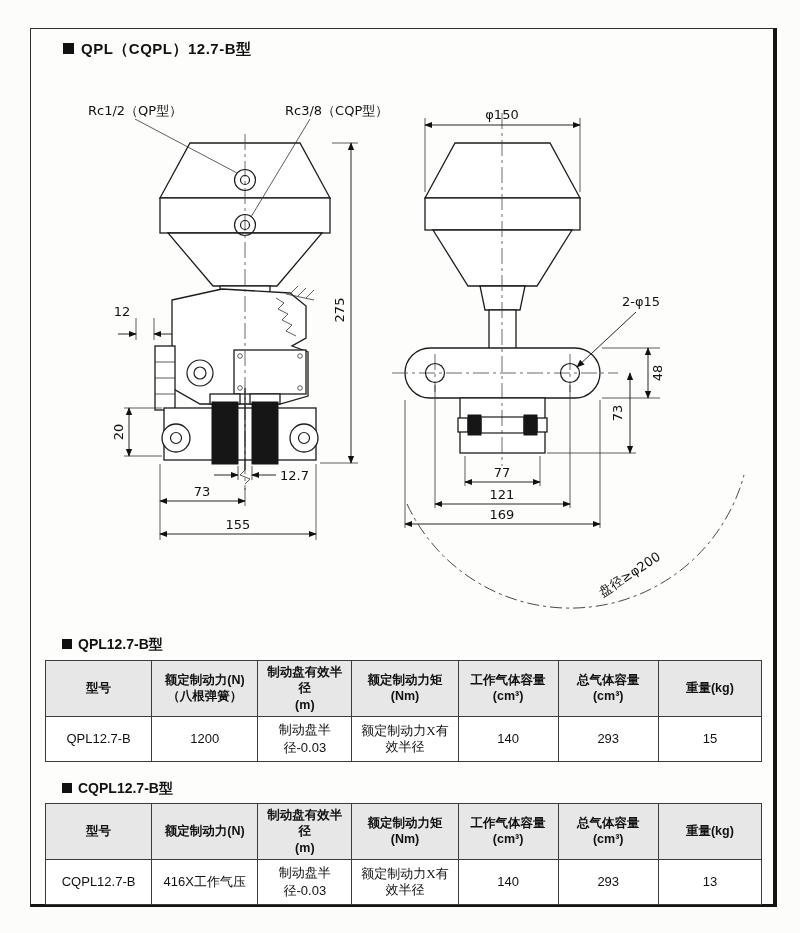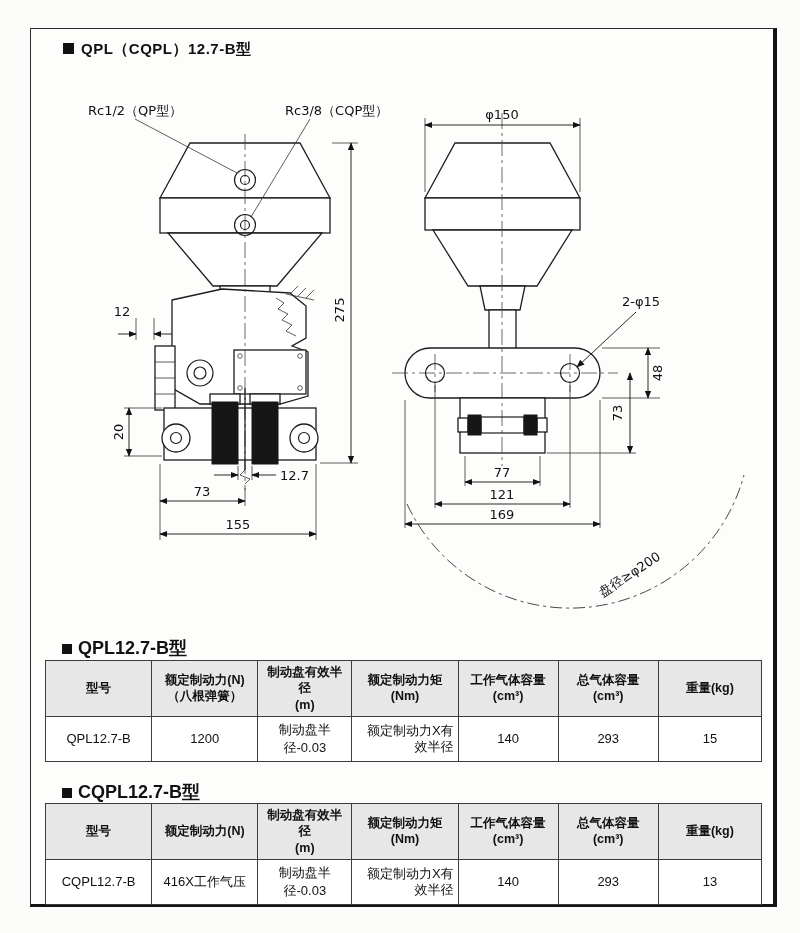--- a/index.html
+++ b/index.html
@@ -12,21 +12,21 @@
     position:absolute; left:30px; top:28px; width:742px; height:875px;
     border:1px solid #2e2e2e; border-right:4px solid #141414; border-bottom:3px solid #141414;
     background:#fdfdfc;
   }
   .page-title {
     position:absolute; left:63px; top:40px; font-size:15px; font-weight:bold; letter-spacing:0.5px;
   }
   .bullet {
     display:inline-block; width:11px; height:11px; background:#111; margin-right:7px;
   }
-  .tbl-title { position:absolute; left:62px; font-size:18px; font-weight:bold; }
+  .tbl-title { position:absolute; left:62px; font-size:14px; font-weight:bold; }
   .tbl-title .bullet { width:10px; height:10px; margin-right:6px; }
 
   .drawing { position:absolute; left:40px; top:88px; }
 
   svg .ol  { fill:#ffffff; stroke:#1c1c1c; stroke-width:1.3; }
   svg .det { fill:none; stroke:#1c1c1c; stroke-width:1.2; }
   svg .pad { fill:#161616; stroke:#161616; }
   svg .thin{ fill:none; stroke:#333; stroke-width:0.8; }
   svg .dim { fill:none; stroke:#111; stroke-width:0.9; }
   svg .cl  { fill:none; stroke:#444; stroke-width:0.8; stroke-dasharray:16 4 3 4; }
@@ -38,21 +38,21 @@
     font-size:13px;
   }
   table.spec th, table.spec td {
     border:1px solid #3c3c3c; text-align:center; vertical-align:middle; padding:3px 4px;
   }
   table.spec th {
     background:#e7e7e7; font-size:12.5px; font-weight:bold; height:40px;
     white-space:pre-line; line-height:1.3;
   }
   table.spec td { height:38px; background:#fff; }
-  table.spec td.cell-left { text-align:right; line-height:1.25; }
+  table.spec td.cell-left { text-align:center; line-height:1.25;font-family:Liberation Serif, serif; }
 </style>
 </head>
 <body>
 
 <div class="sheet">
   <div class="frame"></div>
 
   <div class="page-title">
     <span class="bullet"></span><span>QPL（CQPL）12.7-B型</span>
   </div>

